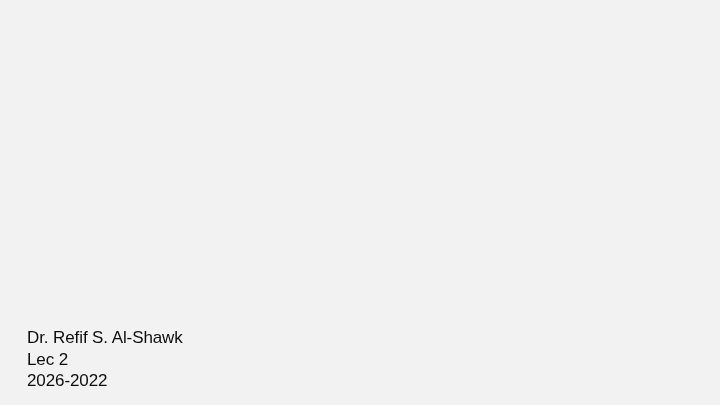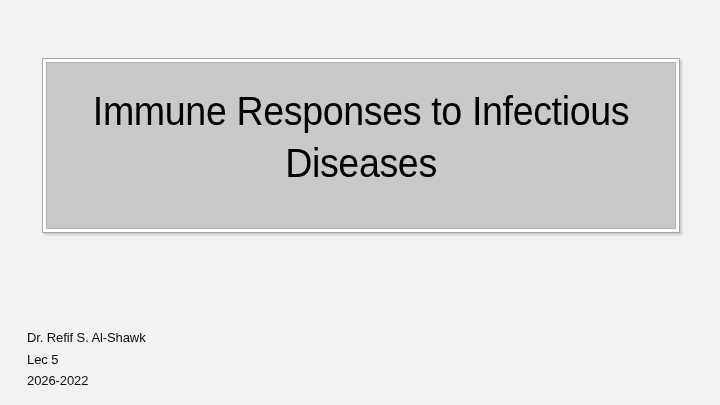--- a/index.html
+++ b/index.html
@@ -73,37 +73,32 @@
     position: absolute;
     left: 27px;
     top: 327px;
     width: 300px;
   }
 
   .credit-line {
     display: block;
     color: #0d0d0d;
     font-family: "Liberation Sans", sans-serif;
-    font-size: 13px;
+    font-size: 17px;
     font-weight: 400;
     line-height: 21.5px;
     letter-spacing: -0.1px;
     white-space: nowrap;
   }
 </style>
 </head>
 <body>
 
 <div class="slide">
 
-  <div class="title-frame">
-    <div class="title-inner">
-      <span class="title-text">Immune Responses to Infectious Diseases</span>
-    </div>
-  </div>
 
   <div class="credits">
     <span class="credit-line">Dr. Refif S. Al-Shawk</span>
-    <span class="credit-line">Lec 5</span>
+    <span class="credit-line">Lec 2</span>
     <span class="credit-line">2026-2022</span>
   </div>
 
 </div>
 
 </body></html>

